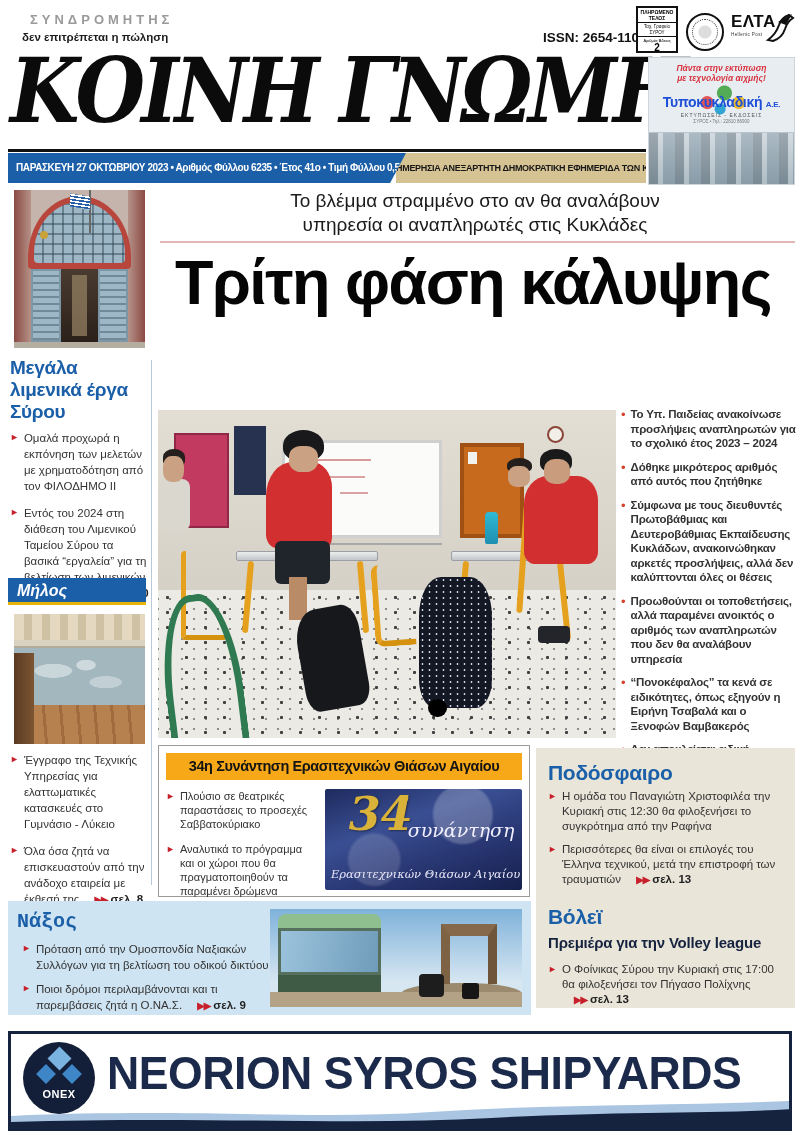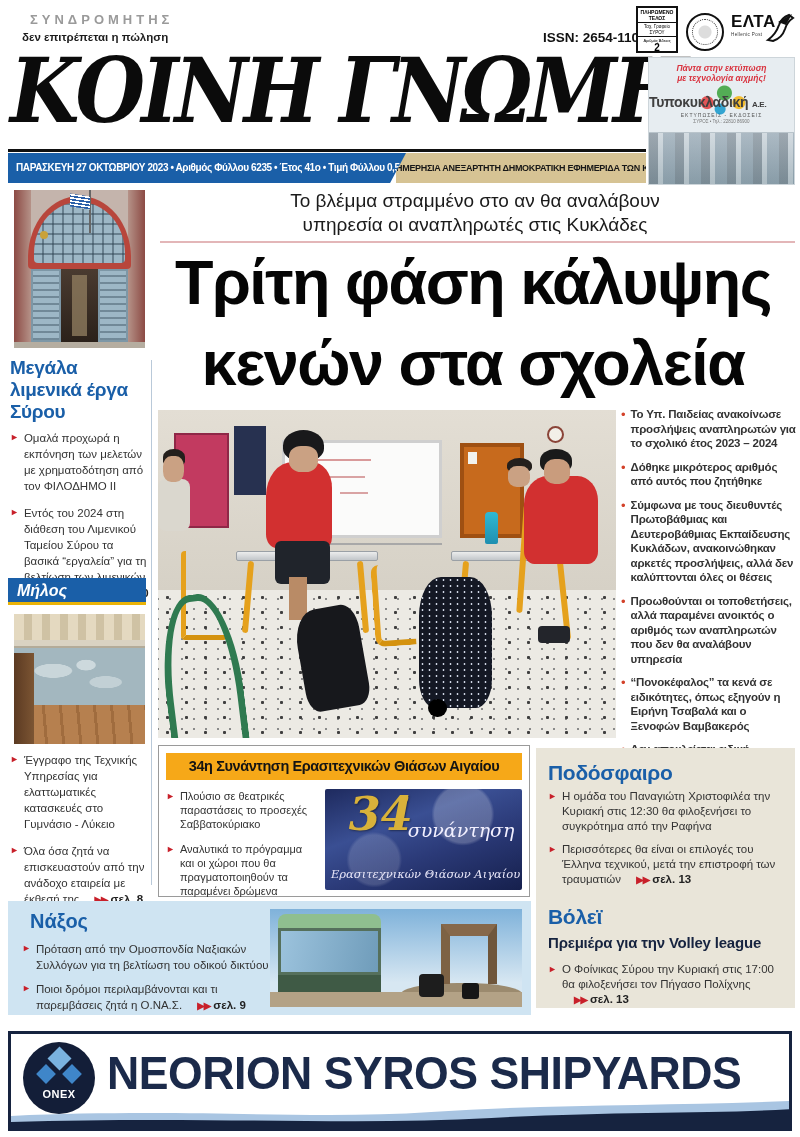--- a/index.html
+++ b/index.html
@@ -35,21 +35,21 @@
   .black-rule { left:8px; top:149px; width:638px; height:3px; background:#111; }
   .datebar-blue { left:8px; top:153px; width:398px; height:30px; background:#1a5fa8; z-index:2;
       clip-path:polygon(0 0,100% 0,96% 100%,0 100%);
       color:#fff; font-size:10px; font-weight:700; line-height:30px; padding-left:8px; letter-spacing:-0.4px; white-space:nowrap; }
   .datebar-tan { left:396px; top:153px; width:250px; height:30px; background:#d6c394; z-index:1;
       color:#171717; font-size:9px; font-weight:700; line-height:30px; text-align:center; letter-spacing:-0.3px; white-space:nowrap; overflow:hidden; }
 
   
   .ad-box { left:648px; top:57px; width:147px; height:128px; background:#e7edf1; border:1px solid #cdd5da; overflow:hidden; }
   .ad-slogan { margin-top:5px; text-align:center; color:#d9333f; font-style:italic; font-weight:700; font-size:8.5px; line-height:10px; }
-  .ad-brand { position:relative; margin-top:11px; font-size:14px; font-weight:700; color:#404040; letter-spacing:-0.3px; }
+  .ad-brand { position:relative; text-align:center; margin-top:11px; font-size:14px; font-weight:700; color:#1d4ed8; letter-spacing:-0.3px; }
   .ad-splash { position:absolute; left:38px; top:-9px; width:72px; height:32px; opacity:.85; filter:blur(.6px); z-index:0;
       background:
         radial-gradient(circle at 28% 55%, #e23b3b 0 6px, transparent 7px),
         radial-gradient(circle at 52% 25%, #3aa13a 0 7px, transparent 8px),
         radial-gradient(circle at 72% 55%, #f5b40e 0 6px, transparent 7px),
         radial-gradient(circle at 46% 75%, #1398cc 0 5px, transparent 6px); }
   .ad-brand span { position:relative; z-index:1; }
   .ad-suffix { font-size:8px; }
   .ad-services { text-align:center; font-size:5px; letter-spacing:1px; color:#555; margin-top:2px; }
   .ad-contact  { text-align:center; font-size:4.5px; color:#777; margin-top:1px; }
@@ -196,21 +196,21 @@
   .sports-box { left:536px; top:748px; width:259px; height:260px; background:#e9e5d9; padding:13px 12px; }
   .sp-title { font-size:21px; font-weight:700; color:#1a5fa8; letter-spacing:-0.3px; margin-bottom:4px; }
   .sp-sub   { font-size:15px; font-weight:700; color:#16233f; line-height:20px; width:205px; margin-bottom:9px; letter-spacing:-0.2px; }
   .sp-sub.wide { width:100%; }
   .sports-box .btxt { font-size:11.5px; line-height:15px; }
   .sports-box .b-item { margin-bottom:8px; }
   .v-space { height:10px; }
 
   
   .naxos-box { left:8px; top:901px; width:523px; height:114px; background:#cfe4f2; }
-  .nx-title { position:absolute; left:22px; top:9px; font-size:20px; font-weight:700; color:#1a5fa8; }
+  .nx-title { position:absolute; left:9px; top:9px; font-size:20px; font-weight:700; color:#1a5fa8;font-family:Liberation Mono, monospace; }
   .nx-bullets { position:absolute; left:14px; top:40px; width:248px; }
   .nx-bullets .b-item { margin-bottom:8px; }
   .nx-photo { position:absolute; right:9px; top:8px; width:252px; height:98px; background:#9ec7e8; }
   .nx-sky { position:absolute; inset:0; background:linear-gradient(#7fb2da,#d7e7f2 75%); }
   .nx-ground { position:absolute; bottom:0; left:0; width:100%; height:15%; background:#b3a286; }
   .nx-hill { position:absolute; right:0; bottom:13%; width:48%; height:12%; background:#9b8a6e; border-radius:50% 50% 0 0/100% 100% 0 0; }
   .nx-portara { position:absolute; right:10%; top:15%; width:22%; height:62%;
       border-left:9px solid #7d6244; border-right:9px solid #6f563b; border-top:12px solid #86684a; }
   .nx-cab { position:absolute; left:3%; top:5%; width:41%; height:80%; }
   .nx-roof { position:absolute; top:0; left:0; width:100%; height:18%; background:#8fbf8f; border-radius:8px 8px 0 0; }
@@ -286,21 +286,20 @@
     <div class="ad-photo"></div>
   </div>
 
   <div class="abs kicker">
     <span>Το βλέμμα στραμμένο στο αν θα αναλάβουν</span>
     <span>υπηρεσία οι αναπληρωτές στις Κυκλάδες</span>
   </div>
   <div class="abs pink-rule"></div>
   <div class="abs headline">
     <span>Τρίτη φάση κάλυψης</span>
-    <span>κενών στα σχολεία</span>
   </div>
 
   <div class="abs photo-frame syros-photo">
     <div class="bd-jambL"></div>
     <div class="bd-jambR"></div>
     <div class="bd-arch">
         <div class="bd-arch-glass"></div>
       </div>
     <div class="bd-emblem"></div>
     <div class="bd-doorL"></div>

